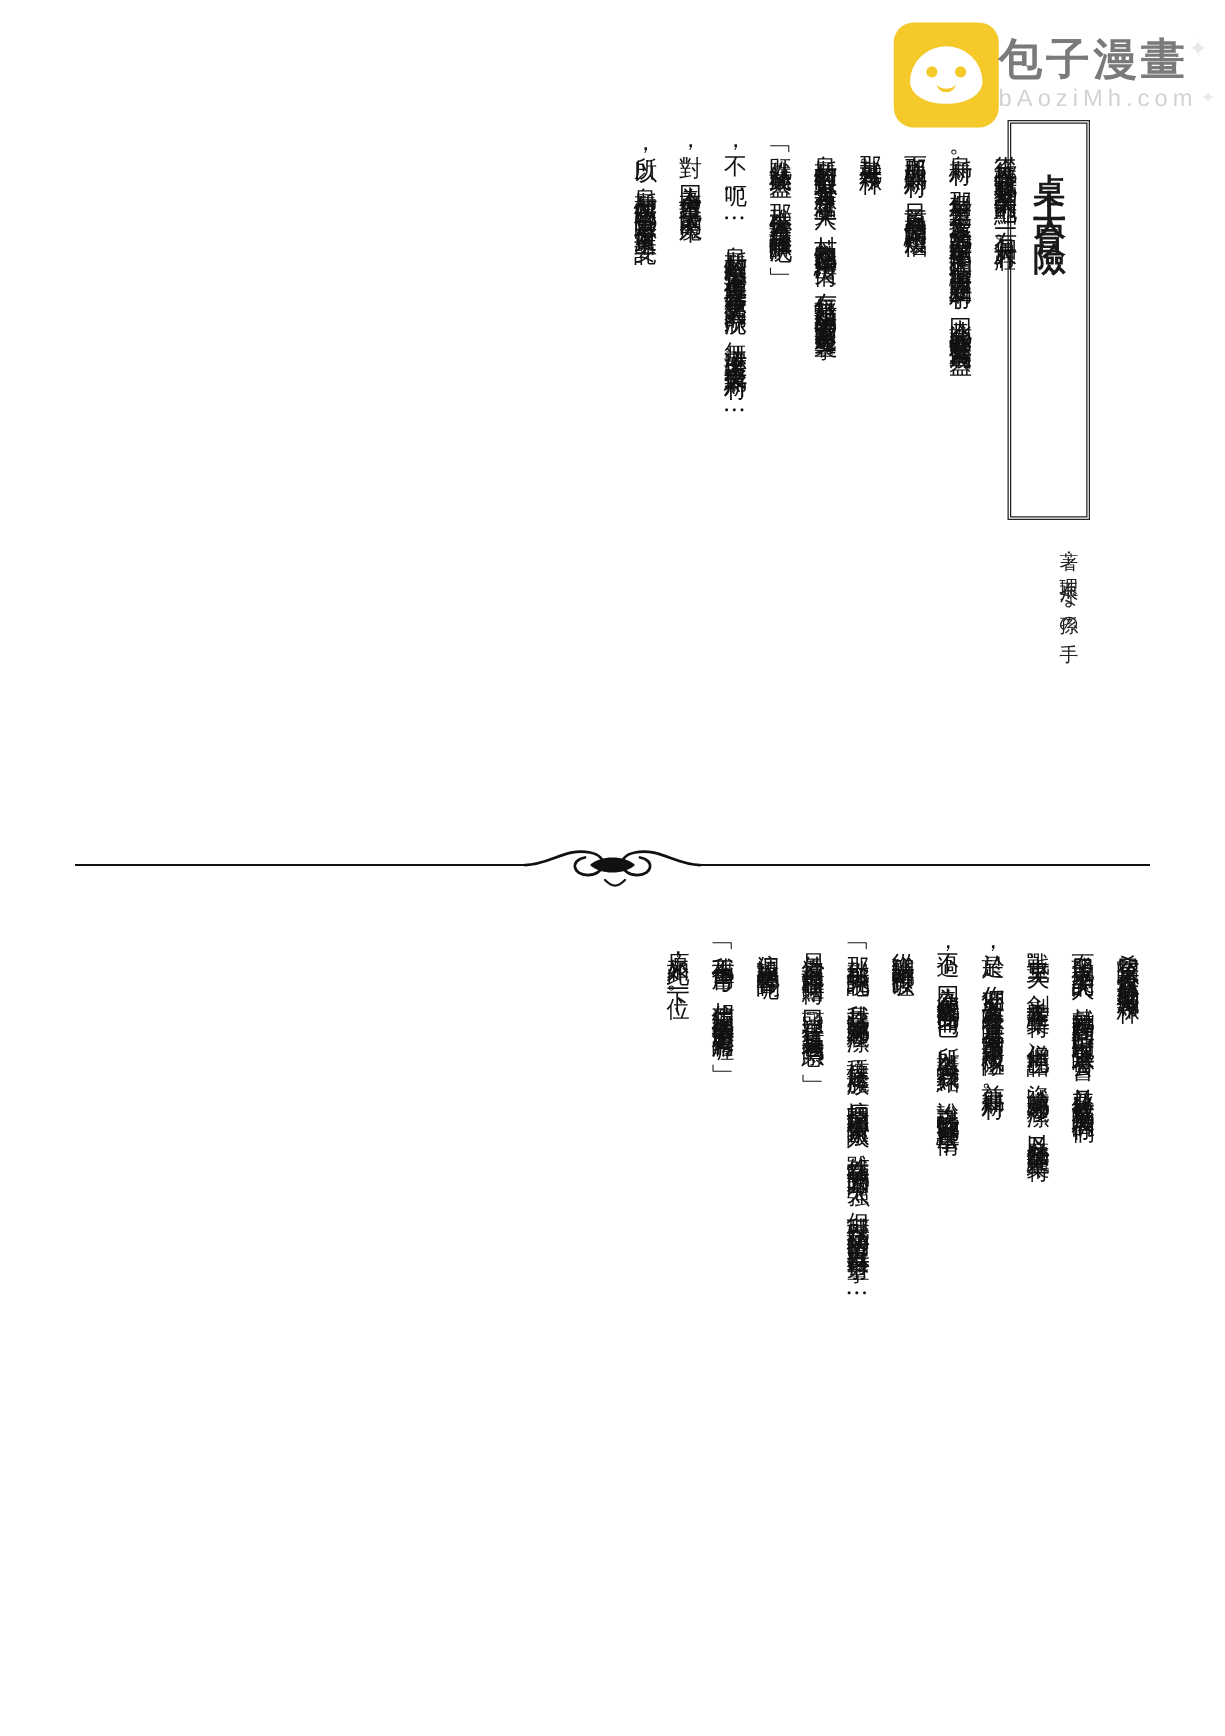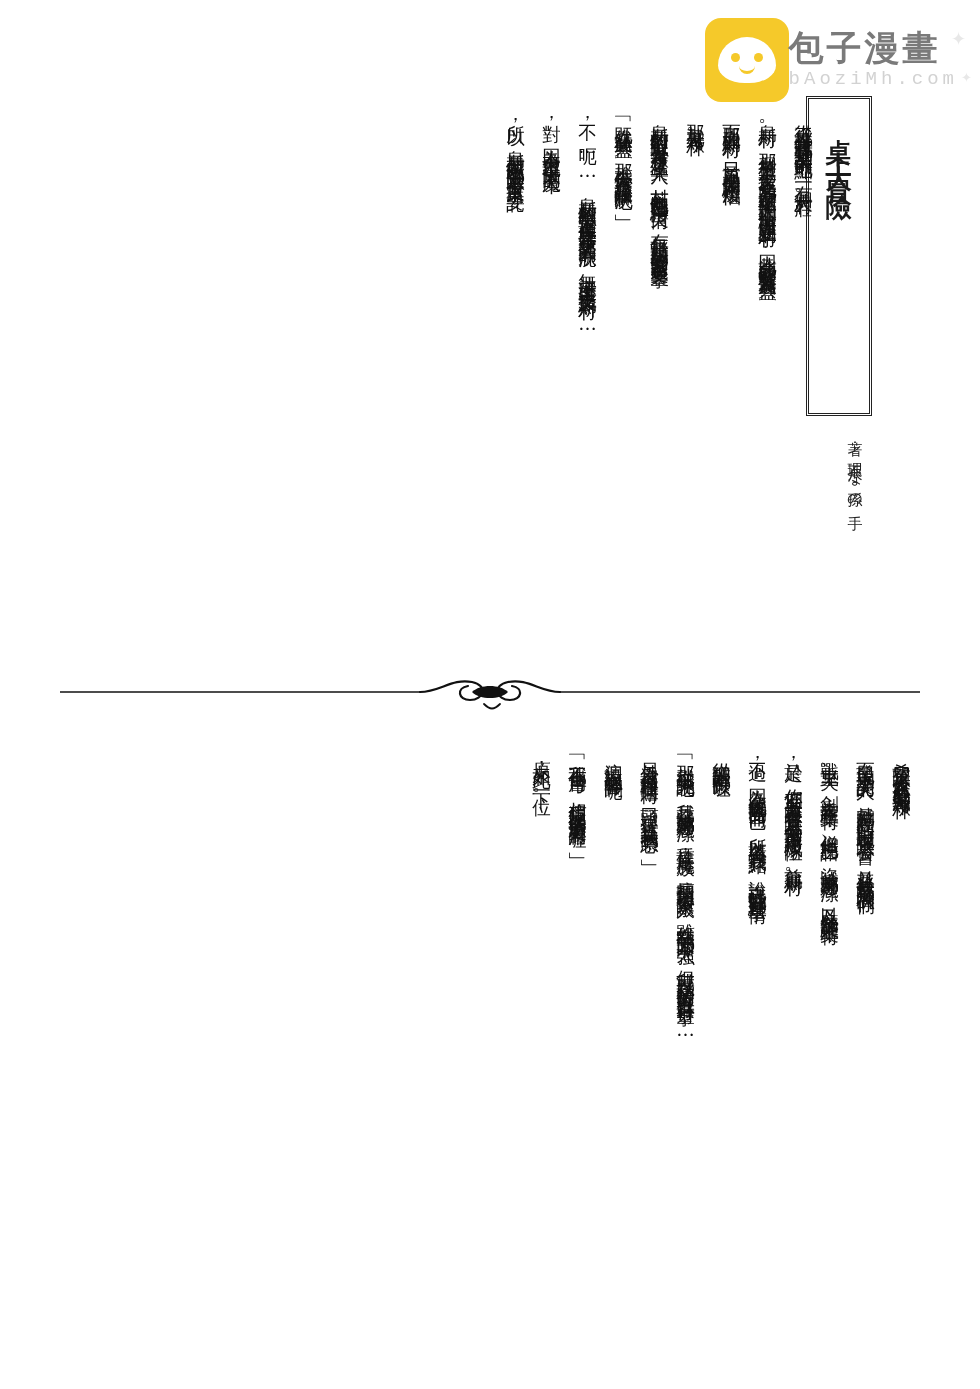--- a/index.html
+++ b/index.html
@@ -89,21 +89,21 @@
     font-weight: bold;
     color: #6f6f6f;
     letter-spacing: 3px;
     font-family: "DejaVu Sans", "Liberation Sans", sans-serif;
   }
   .wm-en {
     font-size: 19px;
     color: #cfcfcf;
     letter-spacing: 4px;
     margin-top: 4px;
-    font-family: Liberation Mono, monospace;
+    font-family: Liberation Sans, sans-serif;
   }
   .wm-sparkle {
     position: absolute;
     color: #e8e8e8;
     font-size: 18px;
   }
 
   
   .title-box {
     position: absolute;

